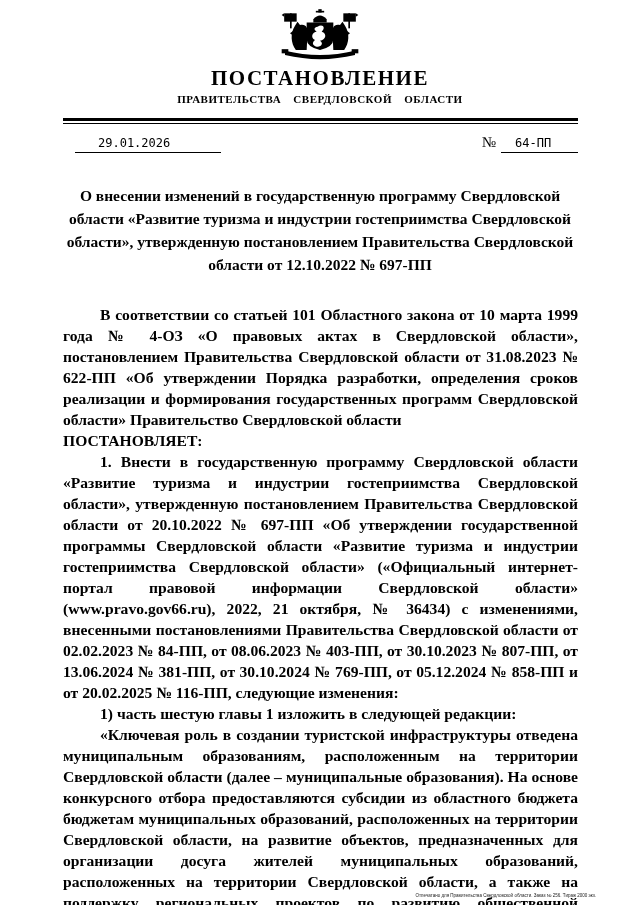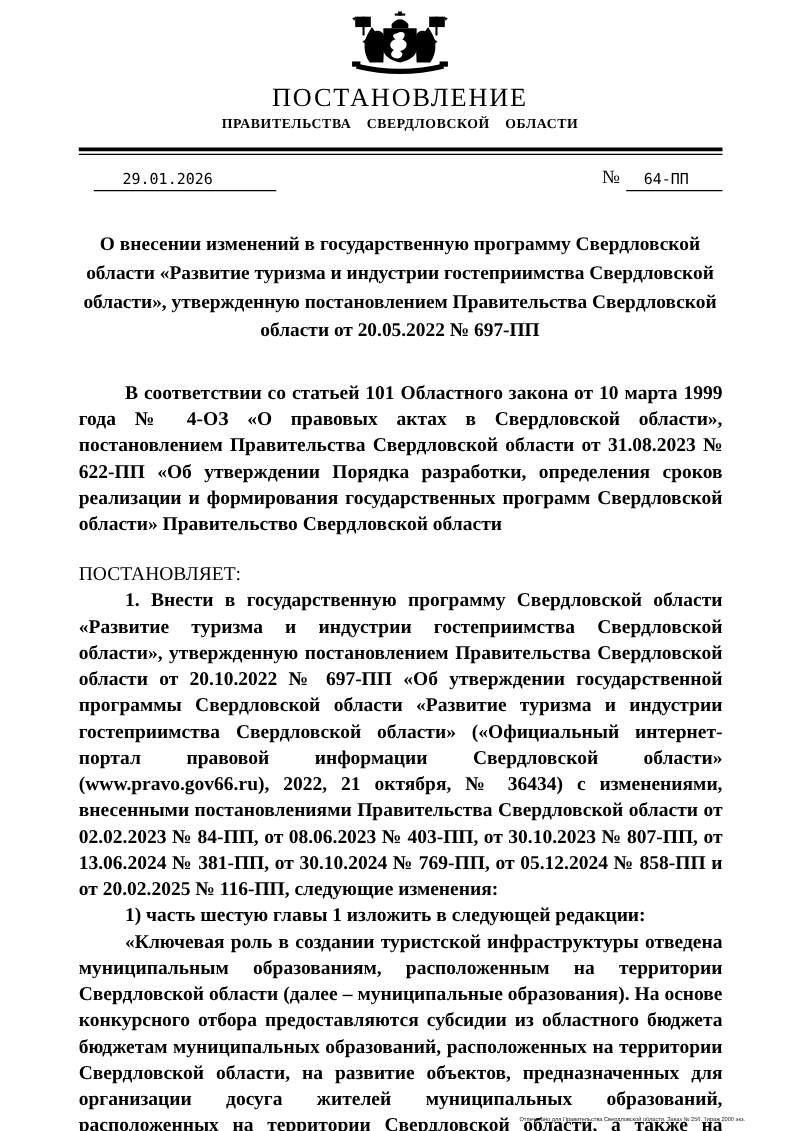--- a/index.html
+++ b/index.html
@@ -9,21 +9,21 @@
     margin:0 auto;
     background:#ffffff;
     color:#000;
     font-family:"Liberation Serif", serif;
     overflow:hidden;
   }
   .emblem { text-align:center; padding-top:9px; height:52px; }
   .emblem svg { display:inline-block; }
 
   .doc-title {
-    text-align:center; font-weight:normal;
+    text-align:center; font-weight:bold;
     font-size:21px; letter-spacing:1.5px; margin-top:5px;
   }
   .doc-subtitle {
     text-align:center; font-weight:bold;
     font-size:11px; letter-spacing:0.5px; word-spacing:9px; margin-top:2px;
   }
 
   .header-rule {
     margin:13px 62px 0 63px;
     border-top:3px solid #000;
@@ -57,21 +57,21 @@
     text-align:center; font-weight:bold;
     font-size:15.5px; line-height:23px;
   }
 
   .doc-body {
     margin:28px 62px 0 63px;
     font-size:15.6px; line-height:21px;
     text-align:justify;
   }
   .doc-body p { margin:0; text-indent:37px;font-weight:bold; }
-  .doc-body p.lead-bold { text-indent:0; font-weight:normal;margin-top:19px; }
+  .doc-body p.lead-bold { text-indent:0; font-weight:bold; }
 
   .imprint {
     position:absolute; right:44px; bottom:7px;
     font-size:9px; font-family:"Liberation Sans", sans-serif;
     white-space:nowrap;
     transform:scale(0.5); transform-origin:right bottom;
     color:#222;
   }
 </style>
 </head>
@@ -115,21 +115,21 @@
 
   <div class="header-rule"></div>
 
   <div class="meta-row">
     <span class="mono date-field">29.01.2026</span>
     <span class="num-label">№</span>
     <span class="mono num-field">64-ПП</span>
   </div>
 
 
-  <div class="subject">О внесении изменений в государственную программу Свердловской области «Развитие туризма и индустрии гостеприимства Свердловской области», утвержденную постановлением Правительства Свердловской области от 20.05.2022 № 697-ПП</div>
+  <div class="subject">О внесении изменений в государственную программу Свердловской области «Развитие туризма и индустрии гостеприимства Свердловской области», утвержденную постановлением Правительства Свердловской области от 12.10.2022 № 697-ПП</div>
 
   <div class="doc-body">
     <p>В соответствии со статьей 101 Областного закона от 10 марта 1999 года № 4-ОЗ «О правовых актах в Свердловской области», постановлением Правительства Свердловской области от 31.08.2023 № 622-ПП «Об утверждении Порядка разработки, определения сроков реализации и формирования государственных программ Свердловской области» Правительство Свердловской области</p>
     <p class="lead-bold">ПОСТАНОВЛЯЕТ:</p>
     <p>1. Внести в государственную программу Свердловской области «Развитие туризма и индустрии гостеприимства Свердловской области», утвержденную постановлением Правительства Свердловской области от 20.10.2022 № 697-ПП «Об утверждении государственной программы Свердловской области «Развитие туризма и индустрии гостеприимства Свердловской области» («Официальный интернет-портал правовой информации Свердловской области» (www.pravo.gov66.ru), 2022, 21 октября, № 36434) с изменениями, внесенными постановлениями Правительства Свердловской области от 02.02.2023 № 84-ПП, от 08.06.2023 № 403-ПП, от 30.10.2023 № 807-ПП, от 13.06.2024 № 381-ПП, от 30.10.2024 № 769-ПП, от 05.12.2024 № 858-ПП и от 20.02.2025 № 116-ПП, следующие изменения:</p>
     <p>1) часть шестую главы 1 изложить в следующей редакции:</p>
     <p>«Ключевая роль в создании туристской инфраструктуры отведена муниципальным образованиям, расположенным на территории Свердловской области (далее – муниципальные образования). На основе конкурсного отбора предоставляются субсидии из областного бюджета бюджетам муниципальных образований, расположенных на территории Свердловской области, на развитие объектов, предназначенных для организации досуга жителей муниципальных образований, расположенных на территории Свердловской области, а также на поддержку региональных проектов по развитию общественной территории муниципального образования, расположенного на территории Свердловской области, в том числе мероприятий по обустройству туристского центра города на условиях софинансирования из федерального бюджета, порядки предоставления и распределения которых приведены соответственно в приложениях № 1 и 2 к</p>
   </div>
 
   <div class="imprint">Отпечатано для Правительства Свердловской области. Заказ № 256. Тираж 2000 экз.</div>

